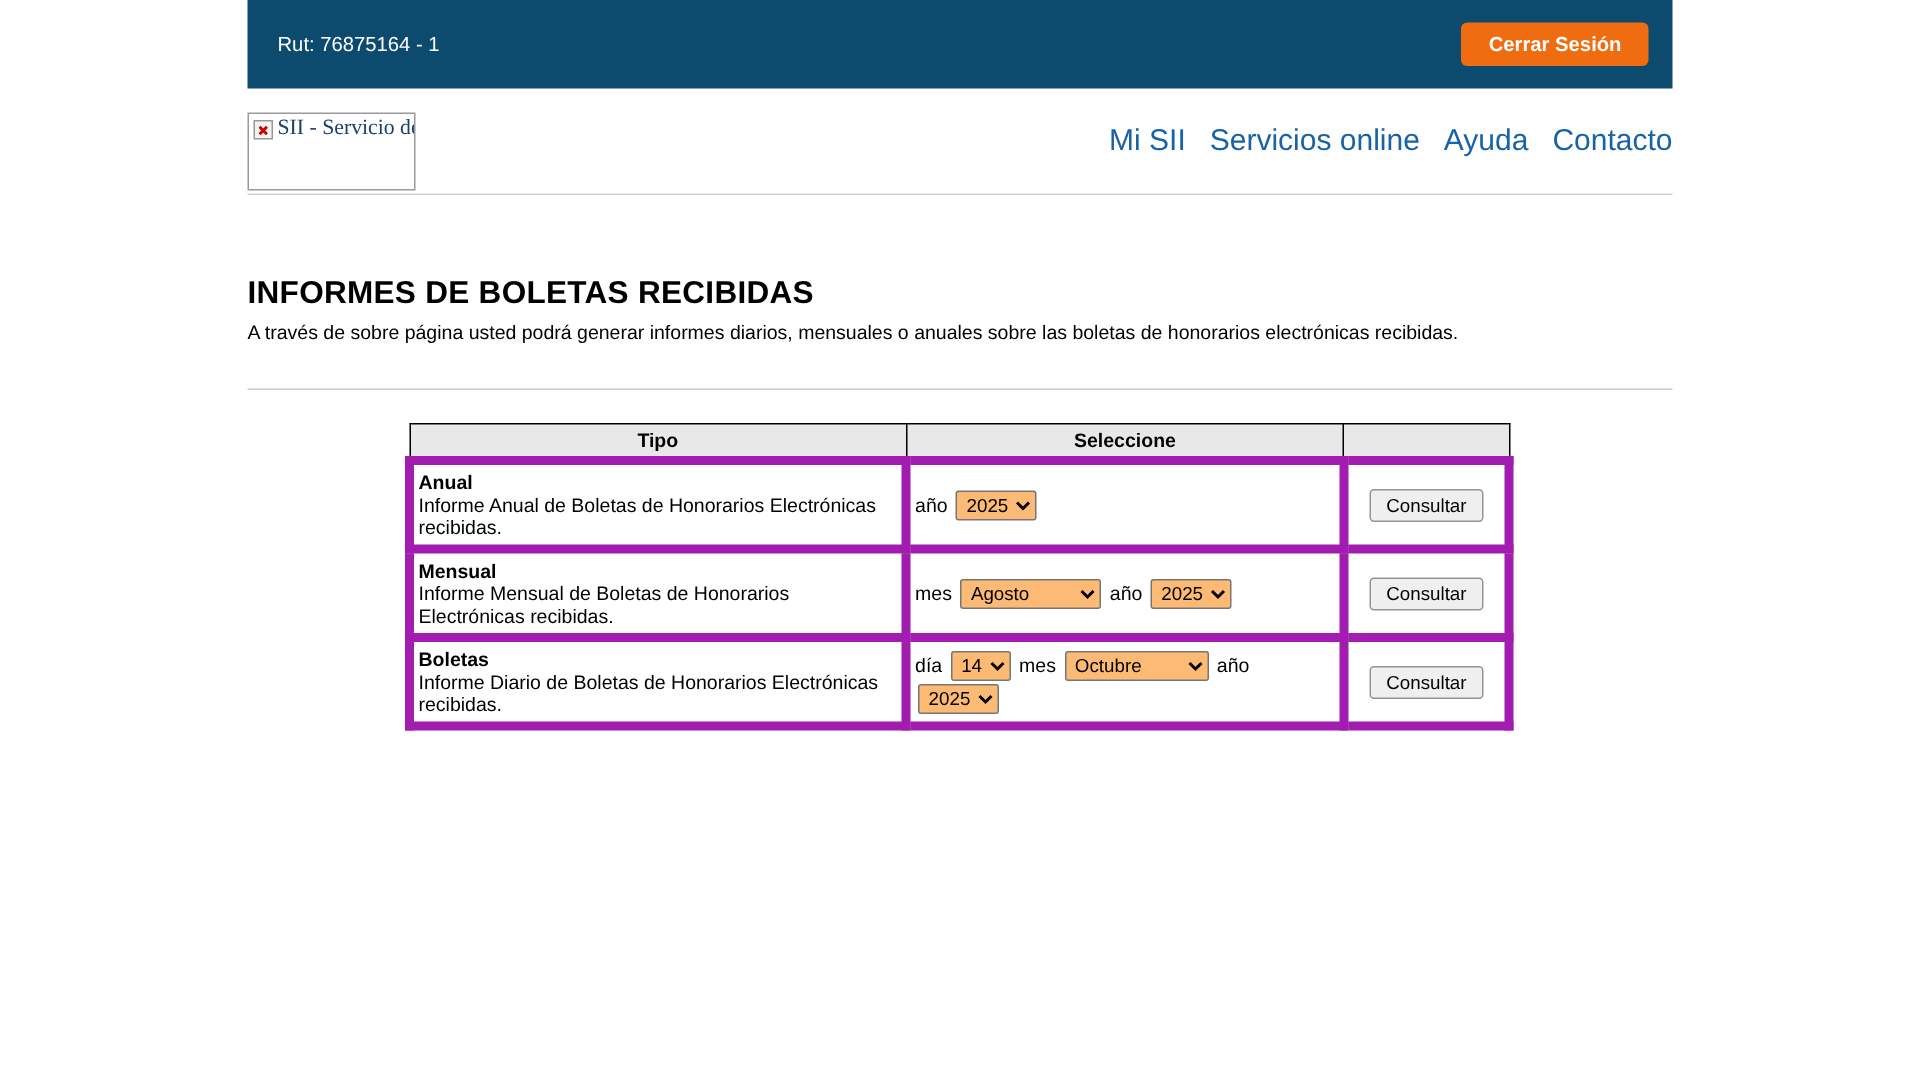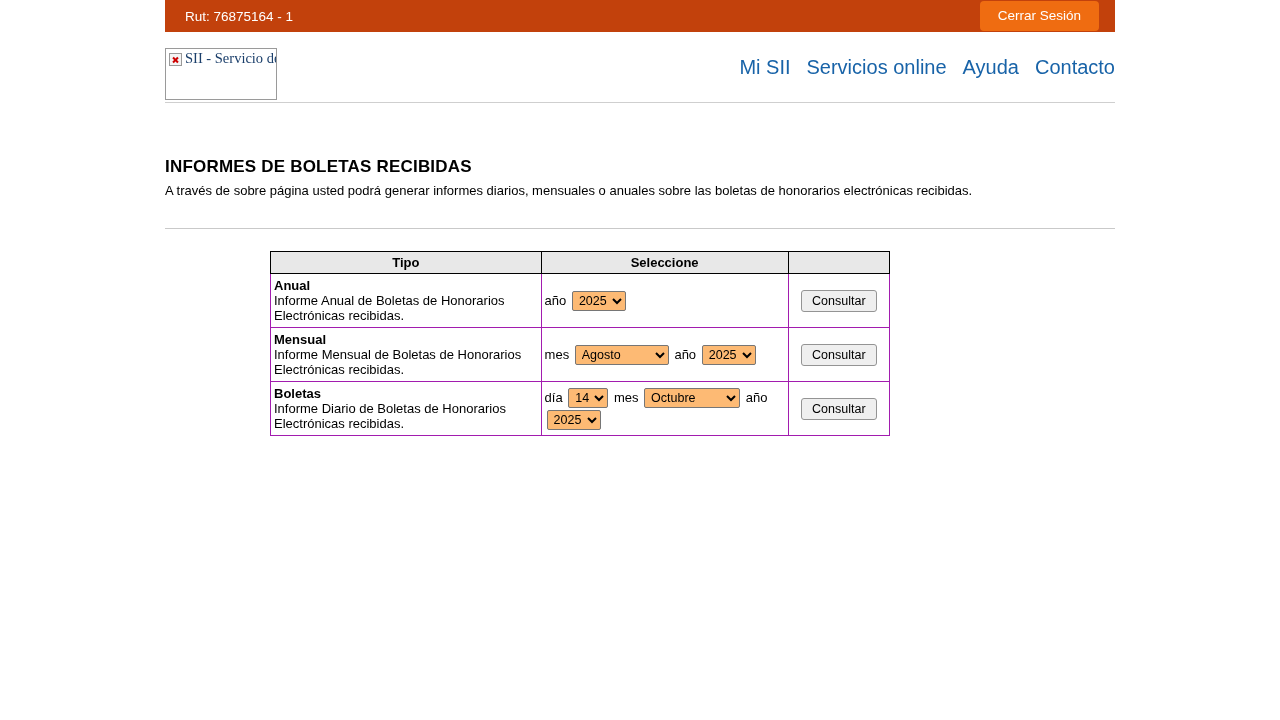--- a/index.html
+++ b/index.html
@@ -24,42 +24,43 @@
   .content-wrap {
     position: absolute;
     left: 165px;
     top: 0;
     width: 950px;
   }
 
   
   .topbar {
     position: relative;
-    height: 32px;
-    background: #c2410c;
+    height: 59px;
+    background: #0c4a6e;
     display: flex;
     align-items: center;
     justify-content: space-between;
     padding: 0 16px 0 20px;
     box-sizing: border-box;
   }
   .rut-text {
     color: #ffffff;
     font-size: 13.5px;
   }
   .logout-btn {
     background: #ef6c11;
     color: #ffffff;
     border: none;
     border-radius: 4px;
     font-family: "Liberation Sans", sans-serif;
     font-size: 13.5px;
     padding: 8px 18px;
     cursor: pointer;
     line-height: 1;
+    font-weight: bold;
   }
 
   
   .header {
     position: relative;
     height: 70px;
     border-bottom: 1px solid #cfcfcf;
     display: flex;
     align-items: center;
     justify-content: space-between;
@@ -119,21 +120,21 @@
     font-size: 20px;
     font-family: "Liberation Sans", sans-serif;
     white-space: nowrap;
   }
 
   
   .main {
     padding-top: 54px;
   }
   .page-title {
-    font-size: 17px;
+    font-size: 21px;
     font-weight: bold;
     letter-spacing: 0.2px;
     margin: 0 0 6px 0;
   }
   .page-desc {
     font-size: 13px;
     margin: 0;
   }
   .divider {
     margin-top: 30px;
@@ -148,32 +149,32 @@
   }
   .table-caption {
     font-size: 13.5px;
     font-weight: bold;
     margin-bottom: 7px;
     margin-left: 3px;
   }
   table.report {
     border-collapse: collapse;
     border: 1px solid #000;
-    width: 620px;
+    width: 739px;
   }
   table.report th {
     background: #e8e8e8;
     border: 1px solid #000;
     font-size: 13px;
     font-weight: bold;
     padding: 3px 4px;
     text-align: center;
   }
   table.report td {
-    border: 1px solid #a21caf;
+    border: 6px solid #a21caf;
     font-size: 13px;
     padding: 4px 3px;
     vertical-align: top;
   }
   .col-tipo { width: 340px; }
   .col-sel  { width: 295px; vertical-align: middle !important; }
   .col-act  { width: 100px; text-align: center; vertical-align: middle !important; }
 
   .tipo-title {
     font-weight: bold;

